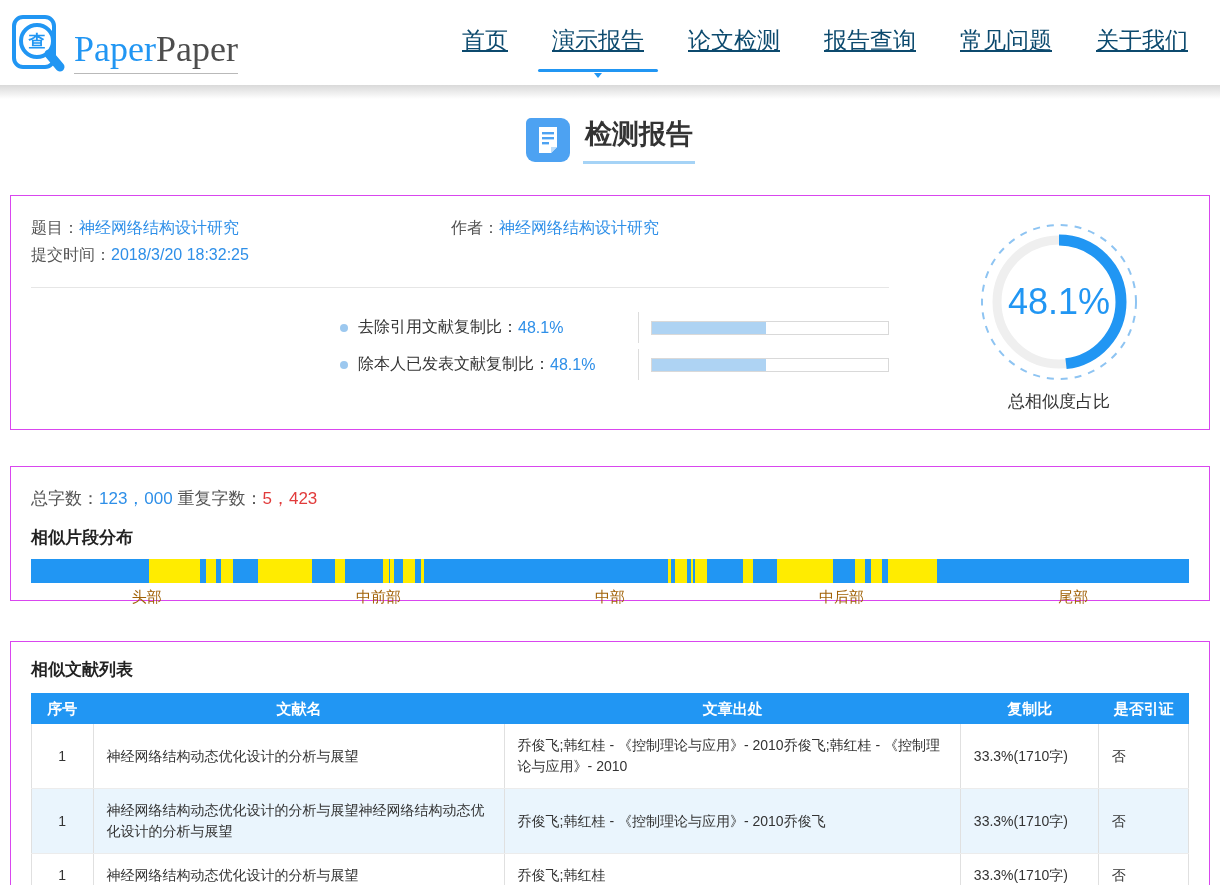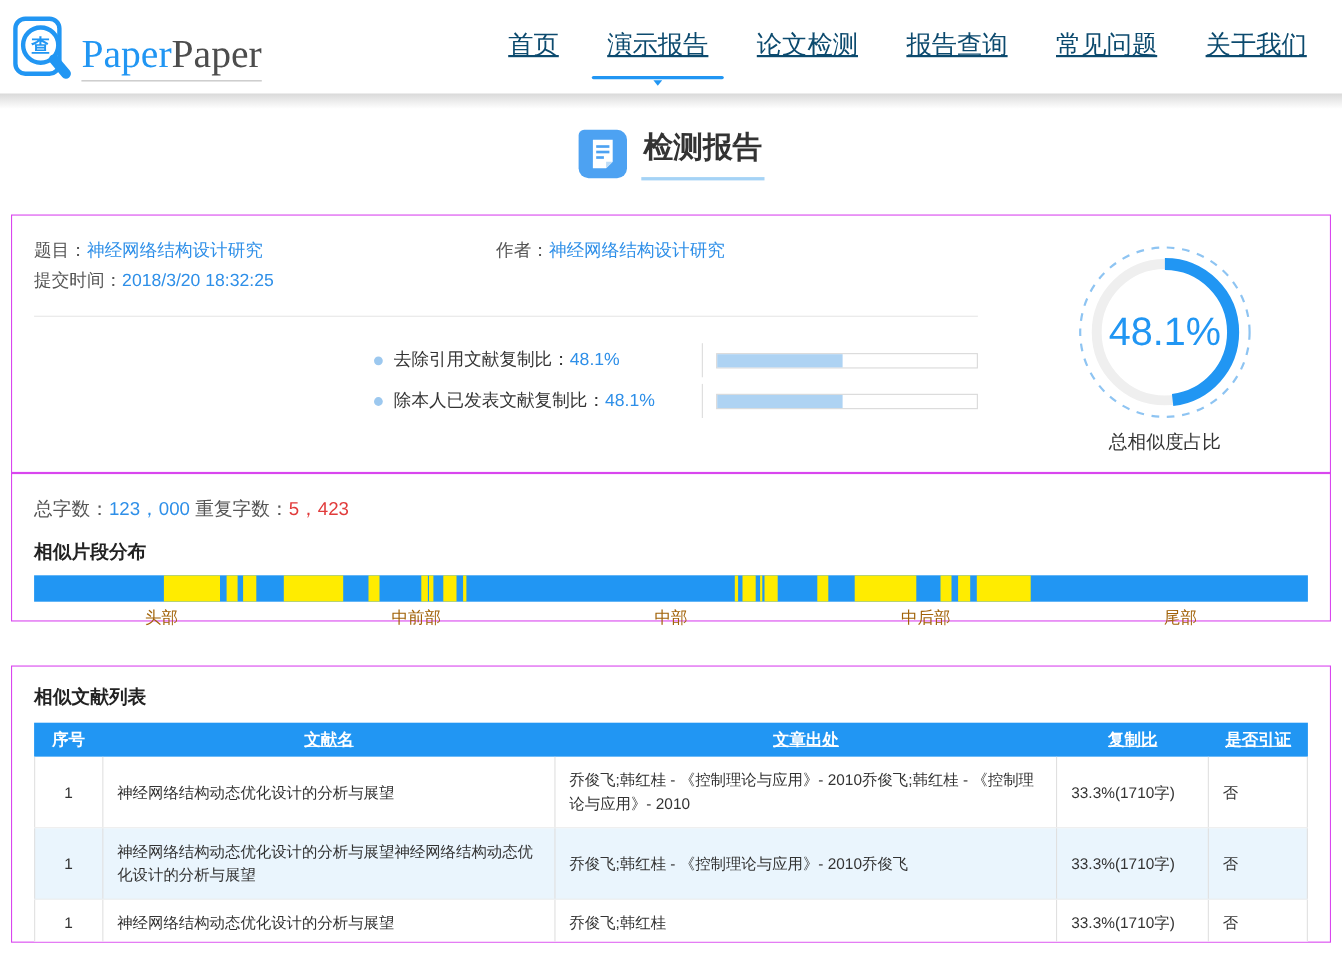--- a/index.html
+++ b/index.html
@@ -43,21 +43,21 @@
   .metric-bullet { width:8px; height:8px; border-radius:50%; background:#9cc8ef; margin:0 10px 0 2px; flex:0 0 auto; }
   .metric-barcol { border-left:1px solid #dcdcdc; padding-left:12px; height:100%; display:flex; align-items:center; }
   .bar-track { width:238px; height:14px; border:1px solid #d9d9d9; background:#fff; }
   .bar-fill { height:100%; background:#aed3f3; }
   .card1-right { width:300px; display:flex; flex-direction:column; align-items:center; }
   .gauge-wrap { position:relative; width:168px; height:168px; }
   .gauge-value { position:absolute; inset:0; display:flex; align-items:center; justify-content:center;
     font-size:36px; color:#2196f3; }
   .gauge-caption { margin-top:4px; font-size:17px; color:#333; }
 
-  .card2 { height:135px; padding:20px; }
+  .card2 { margin-top:36px; height:135px; padding:20px; }
   .stats-line { font-size:17px; }
   .dist-title { font-size:17px; font-weight:bold; margin:16px 0 10px; color:#222; }
   .dist-bar { position:relative; height:24px; background:#2196f3; overflow:hidden; }
   .dist-seg { position:absolute; top:0; bottom:0; background:#ffec00; }
   .dist-labels { display:flex; margin-top:5px; font-size:15px; color:#a16207;justify-content:center; }
   .dist-labels span { width:20%; text-align:center; }
 
   .card3 { margin-top:40px; height:252px; padding:16px 20px 0; overflow:hidden; }
   .list-title { font-size:17px; font-weight:bold; color:#222; margin-bottom:12px; }
   .t-head { display:flex; background:#2196f3; color:#fff; font-weight:bold; font-size:15px;
@@ -65,21 +65,21 @@
   .t-row { display:flex; font-size:14px; border-bottom:1px solid #ececec; align-items:stretch; }
   .t-row.stripe { background:#eaf5fd; }
   .t-cell { padding:11px 13px; display:flex; align-items:center; line-height:21px; border-right:1px solid #e0e0e0; }
   .t-cell:first-child { border-left:1px solid #e0e0e0; }
   .t-head .t-cell { border:none; padding:0 13px; height:100%; }
   .c0 { flex:0 0 5.4%; justify-content:center; }
   .c1 { flex:0 0 35.5%; }
   .c2 { flex:0 0 39.4%; }
   .c3 { flex:0 0 11.9%; }
   .c4 { flex:1; }
-  .t-head .c1, .t-head .c2, .t-head .c3, .t-head .c4 { justify-content:center;text-decoration:underline; }
+  .t-head .c1, .t-head .c2, .t-head .c3, .t-head .c4 { justify-content:center; }
 </style>
 </head>
 <body>
 
 <div class="header">
   <div class="logo">
     <svg class="logo-mark" viewBox="0 0 56 62">
       <rect x="4" y="5" width="40" height="50" rx="9" fill="none" stroke="#2196f3" stroke-width="4"></rect>
       <circle cx="27" cy="29" r="16" fill="#ffffff" stroke="#2196f3" stroke-width="4"></circle>
       <text x="27" y="35" text-anchor="middle" font-size="17" font-weight="bold" fill="#2196f3">查</text>

